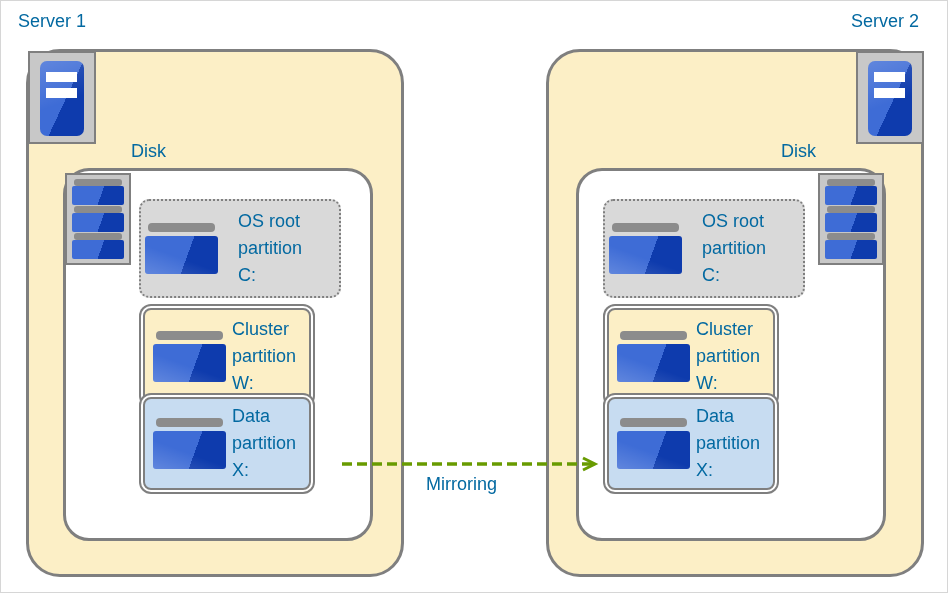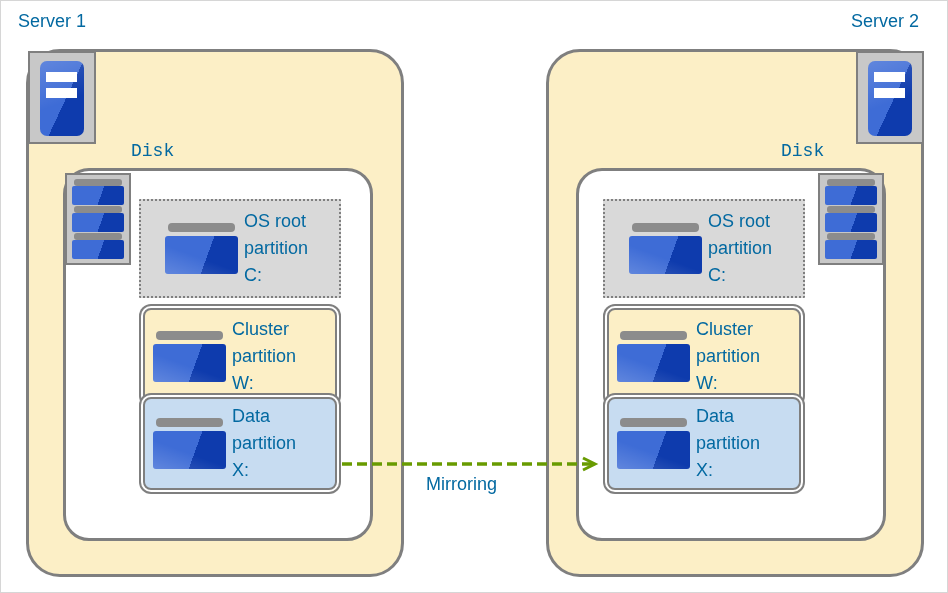--- a/index.html
+++ b/index.html
@@ -29,21 +29,21 @@
     border-radius:7px;
     background:linear-gradient(115deg,#3E6CD6 0%,#3E6CD6 55%,#0E3BAD 55%);
   }
   .tower::after { 
     content:""; position:absolute; inset:0; border-radius:7px;
     background:linear-gradient(160deg, rgba(255,255,255,.18), rgba(255,255,255,0) 55%);
   }
   .bay { position:absolute; left:6px; width:31px; height:10px; background:#fff; z-index:1; }
   .bay1 { top:11px; } .bay2 { top:27px; }
 
-  .disk-label { position:absolute; top:140px; font-size:18px; line-height:20px;font-family:Liberation Mono, monospace; }
+  .disk-label { position:absolute; top:140px; font-size:18px; line-height:20px; }
   .dl1 { left:130px; } .dl2 { left:780px; }
 
   .disk-box {
     position:absolute; top:167px; width:310px; height:373px; box-sizing:border-box;
     background:#ffffff; border:3px solid #7F7F7F; border-radius:26px;
   }
   .db1 { left:62px; } .db2 { left:575px; }
 
   .disk-plate {
     width:66px; height:92px; top:172px; padding:4px 5px;
@@ -54,25 +54,25 @@
   .pb {
     height:19px; border-radius:2px;
     background:linear-gradient(110deg,#3E6CD6 0%,#3E6CD6 55%,#0E3BAD 55%);
   }
 
   .part {
     position:absolute; box-sizing:border-box;
     display:flex; align-items:center;
   }
   .part.os {
-    width:202px; height:99px; top:198px; padding-left:24px;
-    background:#D9D9D9; border:2px dotted #7F7F7F; border-radius:1px;
+    width:202px; height:99px; top:198px; padding-left:4px;
+    background:#D9D9D9; border:2px dotted #7F7F7F; border-radius:10px;gap:14px;
   }
   .part.dbl {
-    width:194px; padding-left:8px;
+    width:168px; padding-left:8px;
     border:2px solid #7F7F7F; border-radius:8px;
     box-shadow: 0 0 0 2px #ffffff, 0 0 0 4px #7F7F7F;
   }
   .part.cluster { top:307px; height:96px; background:#FCEFC6; }
   .part.data    { top:396px; height:93px; background:#C7DCF1; }
   .po1 { left:138px; } .po2 { left:602px; }
   .pd1 { left:142px; } .pd2 { left:606px; }
 
   .part-icon { width:73px; flex:0 0 auto; }
   .pbar { height:9px; background:#8C8C8C; border-radius:4px; margin:0 3px 4px 3px; }

